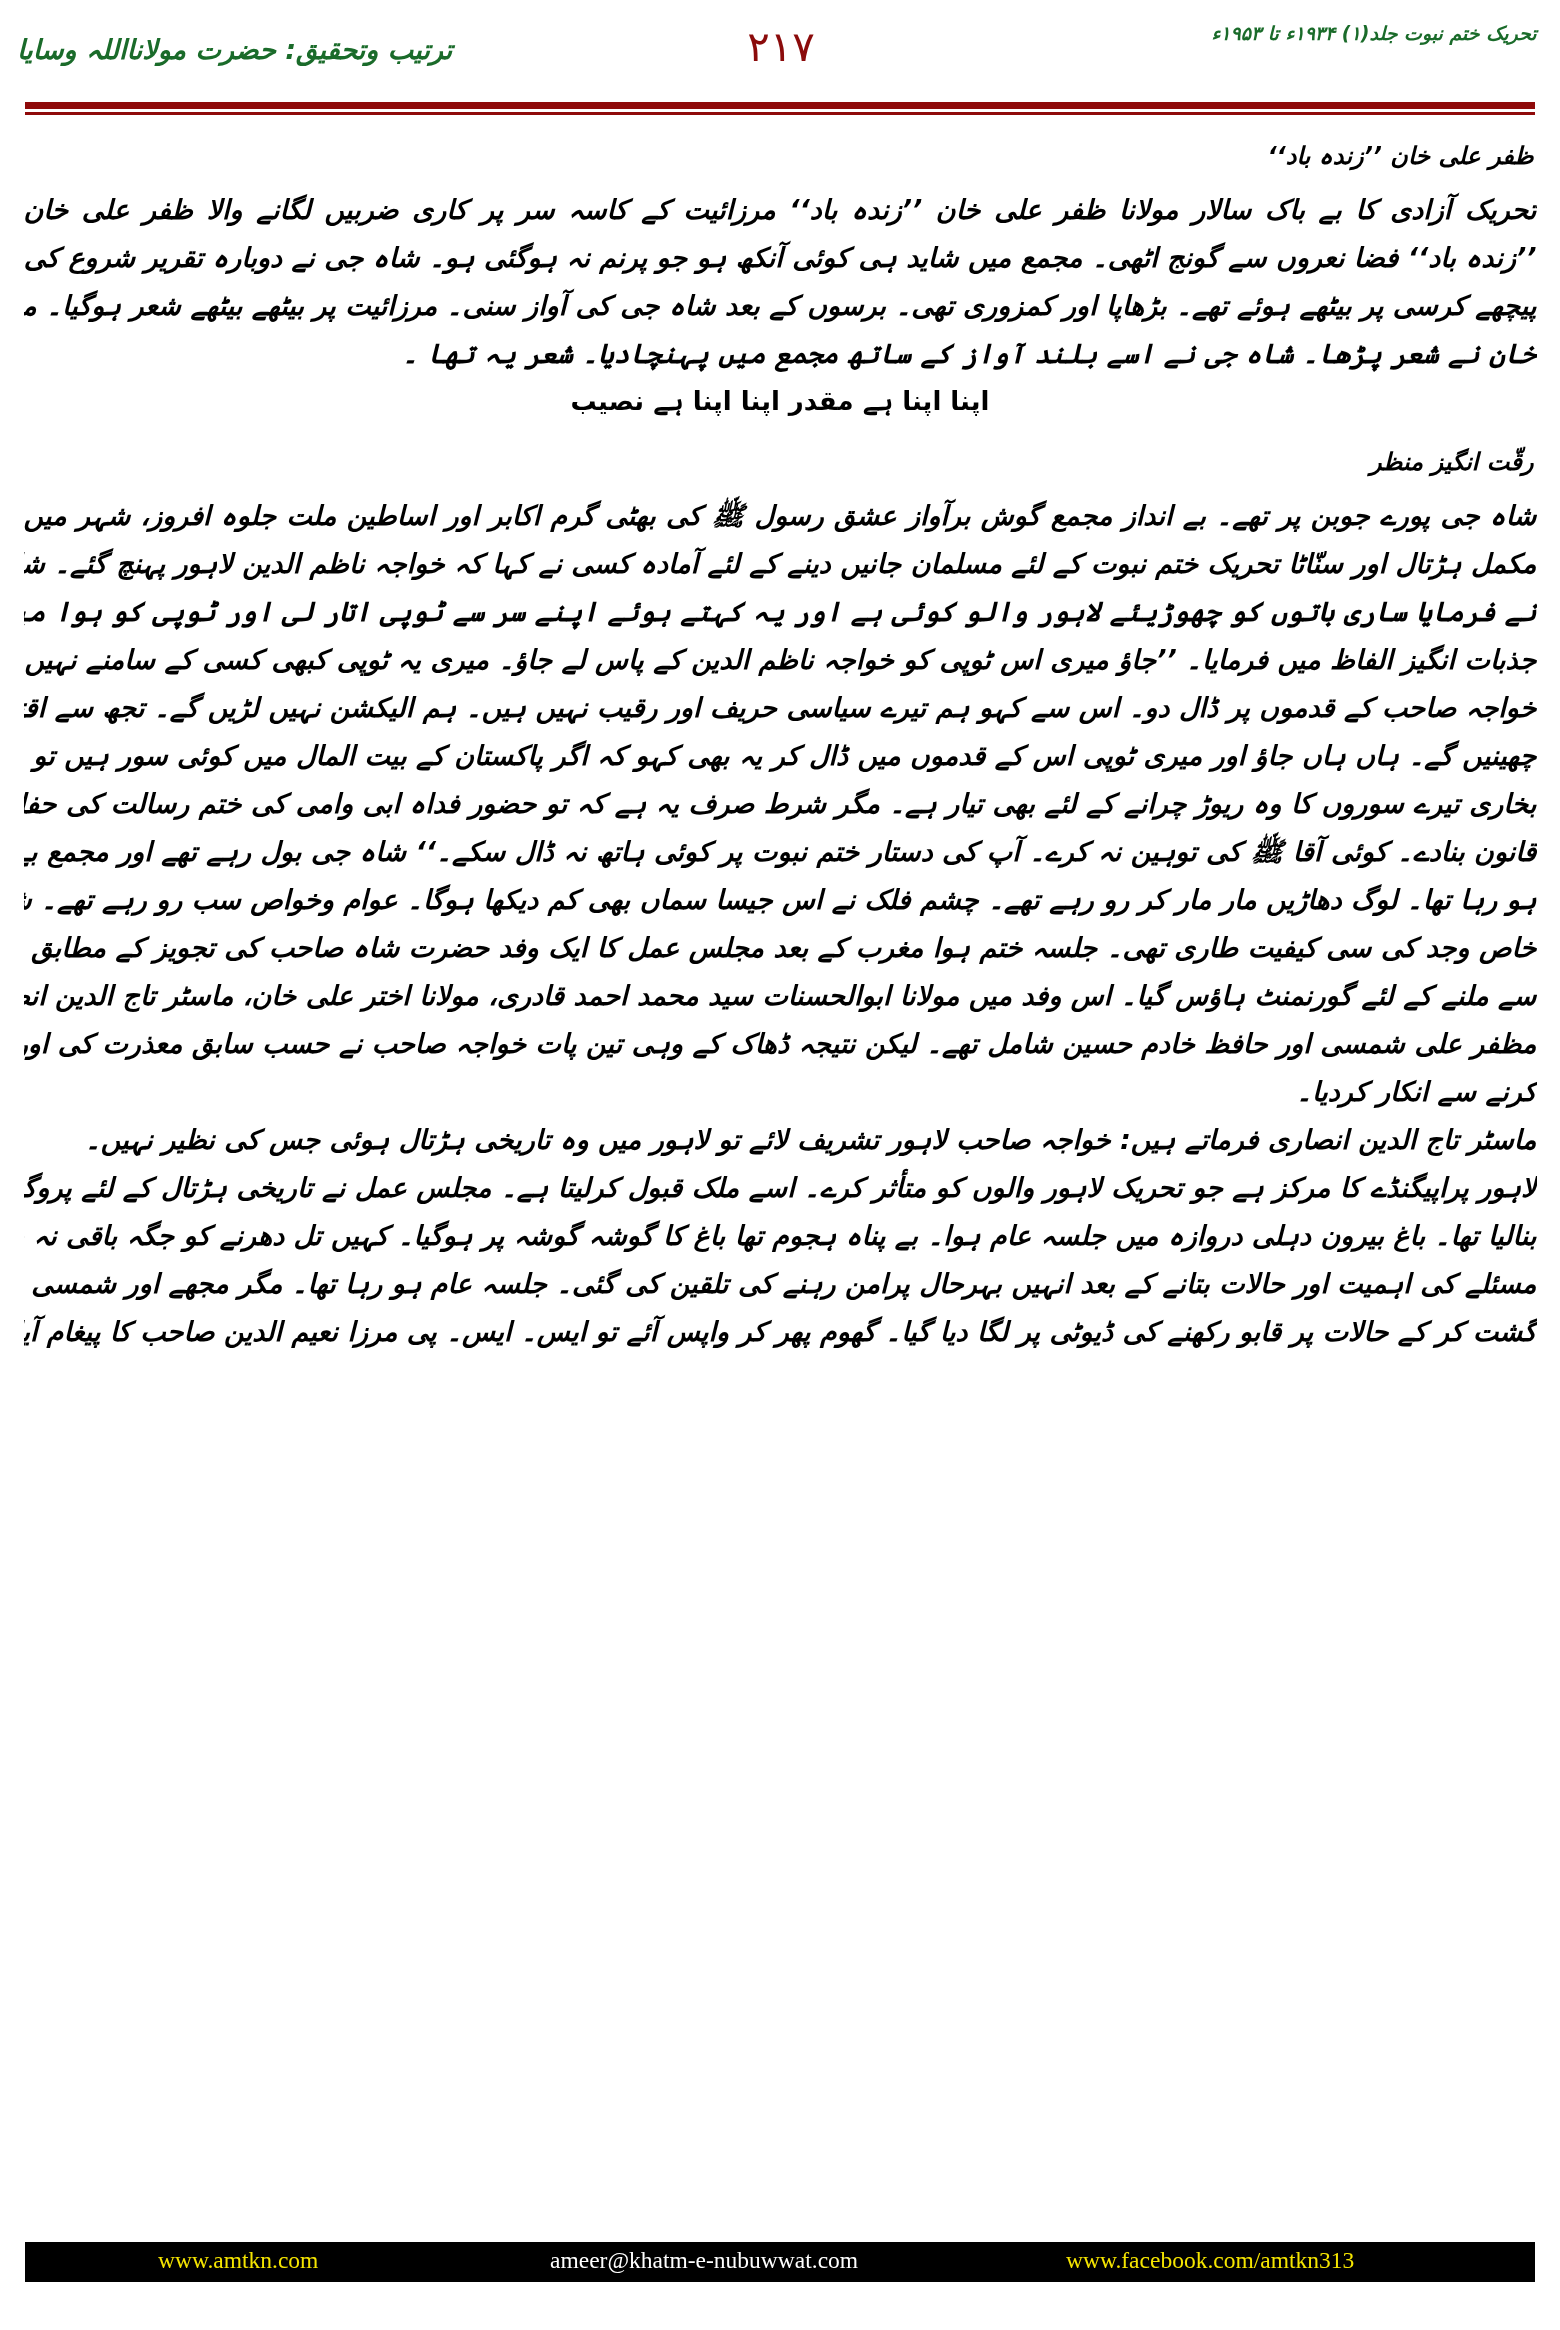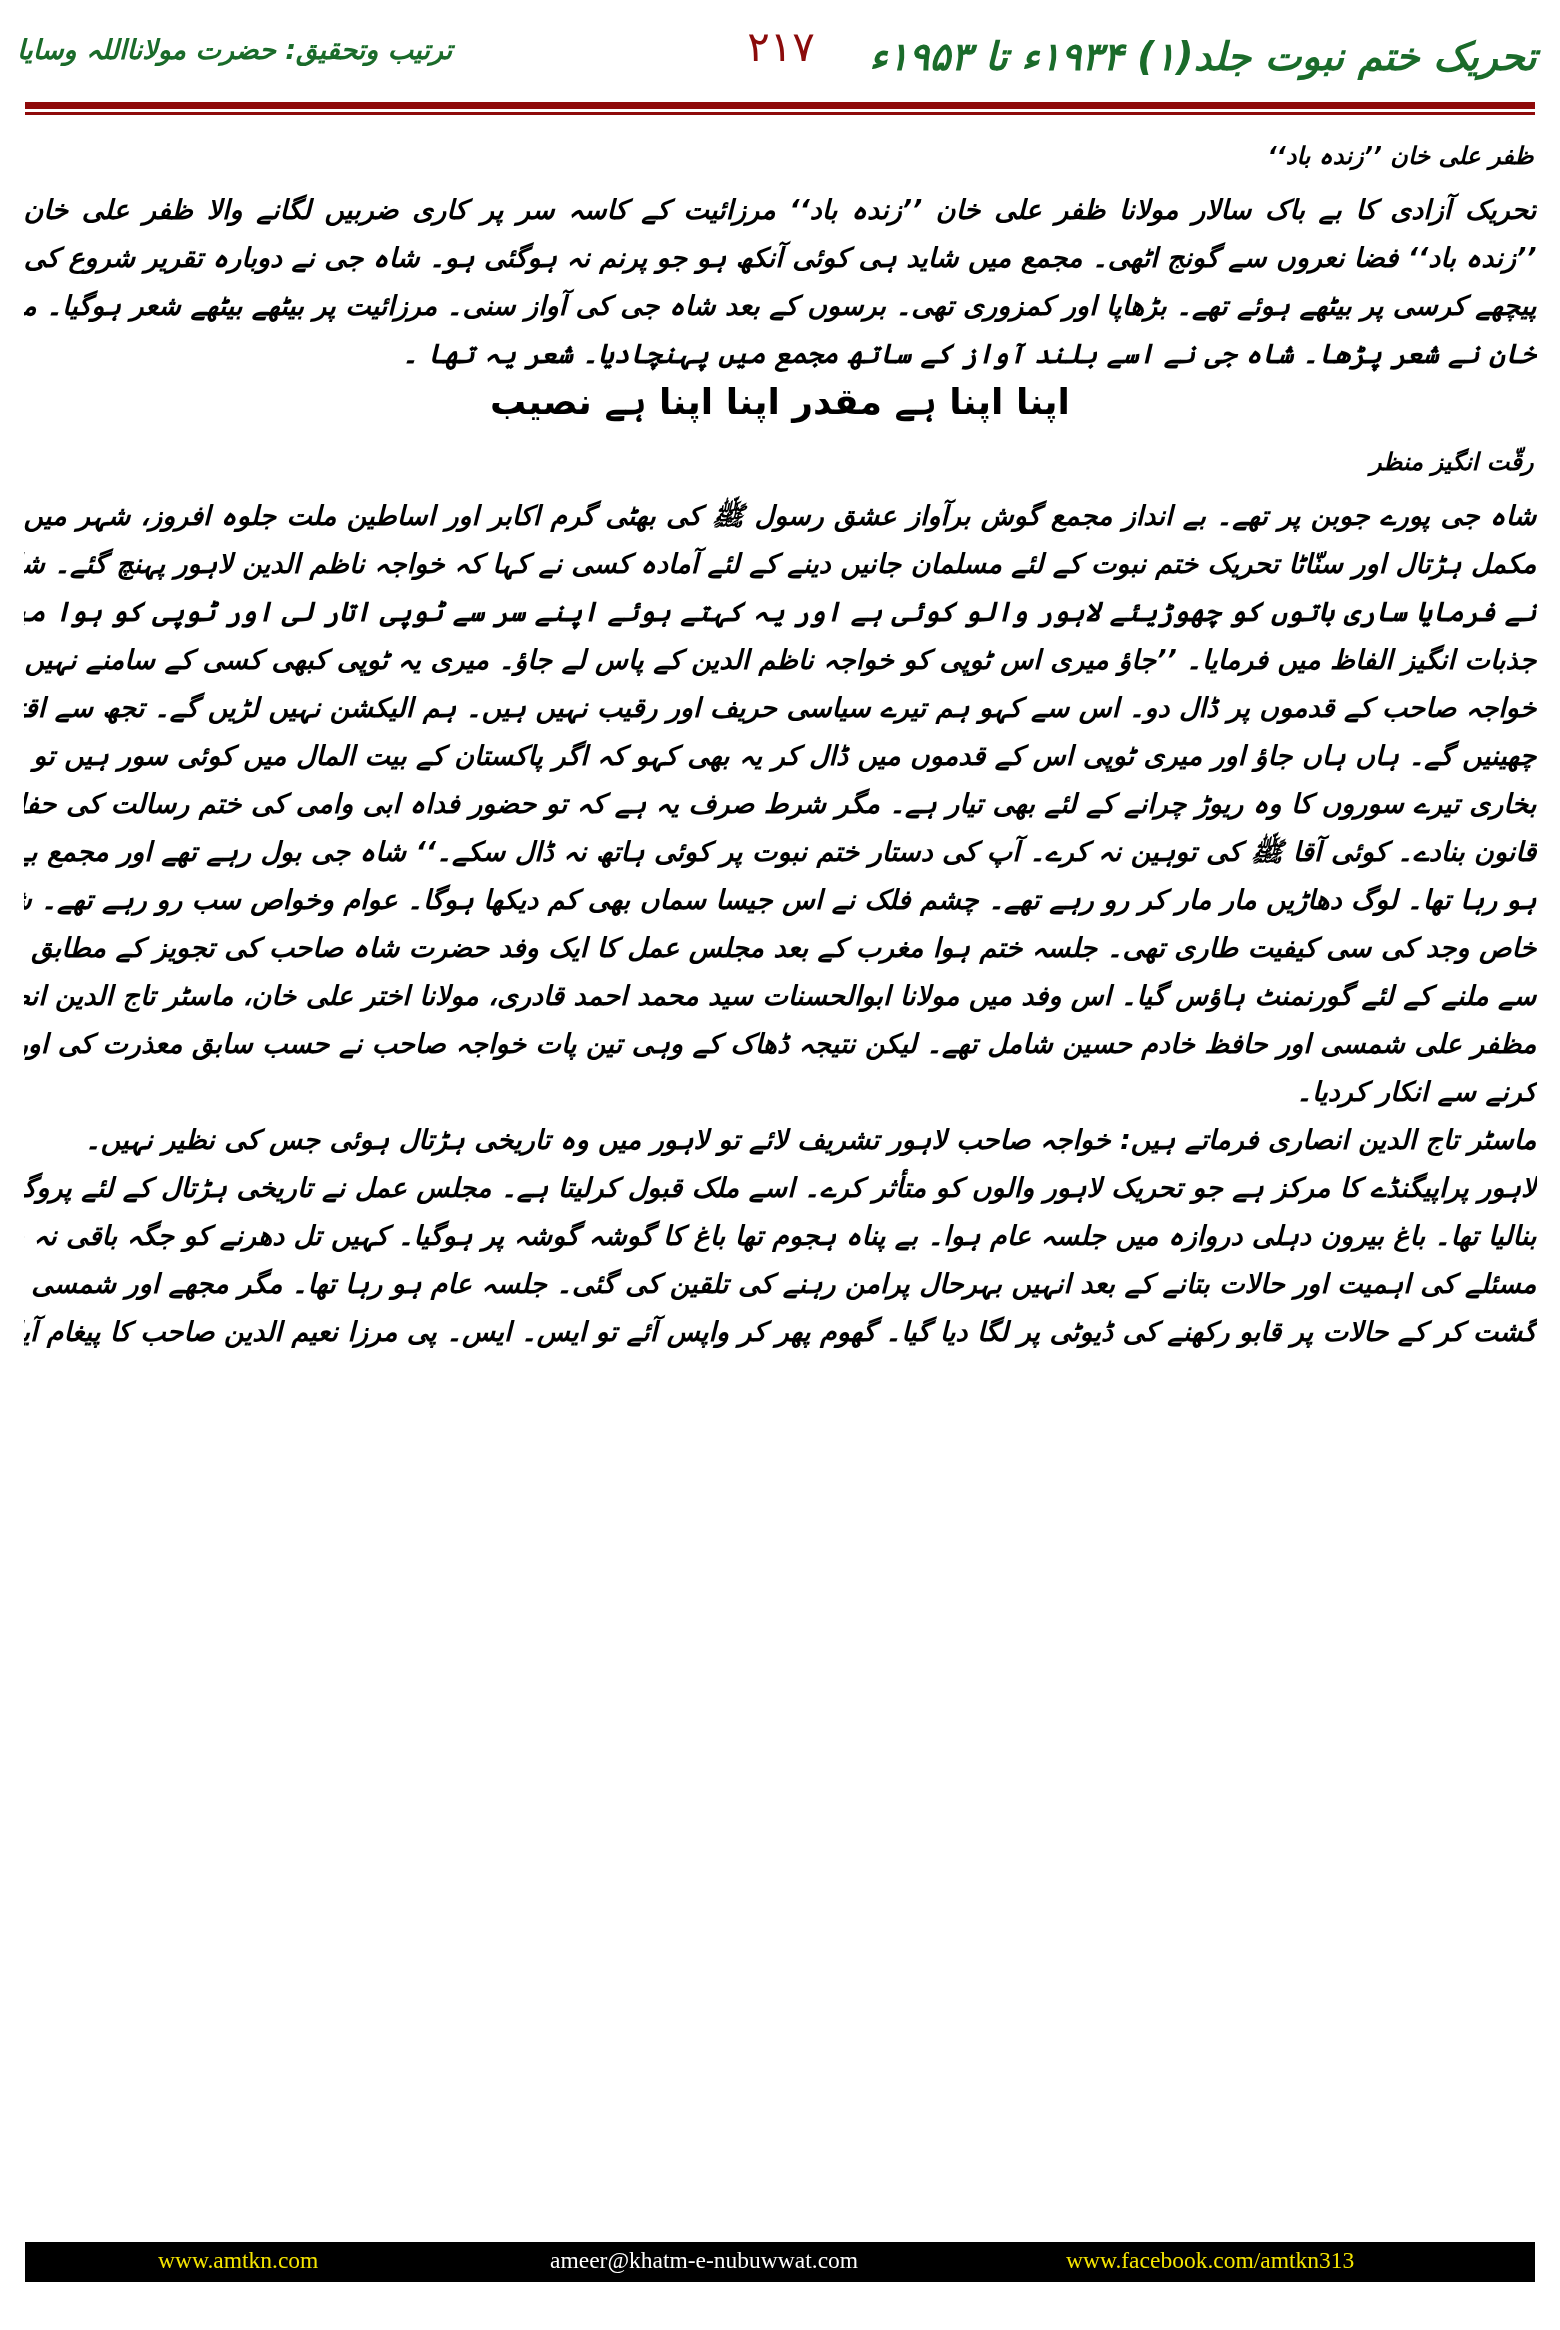--- a/index.html
+++ b/index.html
@@ -1,36 +1,36 @@
 <!DOCTYPE html>
 <html style="font-size:13.4px"><head>
 <meta charset="utf-8">
 <style>
   html, body { margin: 0; padding: 0; background: #ffffff; }
   body { width: 1560px; height: 2330px; position: relative; overflow: hidden;
          font-family: "DejaVu Sans", sans-serif; }
   .header { position: absolute; left: 0; top: 0; width: 1560px; height: 118px; }
-  .hdr-right { position: absolute; right: 23.5px; top: 34px; color: #1a6b2a; font-size: 39px;
+  .hdr-right { position: absolute; right: 23.5px; top: 22px; color: #1a6b2a; font-size: 19px;
                font-weight: bold; font-style: italic; direction: rtl; white-space: nowrap; }
   .hdr-left { position: absolute; left: 17px; top: 34px; color: #1a6b2a; font-size: 27px;
               font-weight: bold; font-style: italic; direction: rtl; white-space: nowrap; }
   .hdr-page { position: absolute; left: 739px; top: 22px; width: 84px; text-align: center;
               color: #8b0b0b; font-size: 42px; font-weight: normal; }
   .rule-thick { position: absolute; left: 25px; width: 1510px; top: 102px; height: 6.7px; background: #8f0a0a; }
   .rule-thin { position: absolute; left: 25px; width: 1510px; top: 112px; height: 2.5px; background: #8f0a0a; }
 
   .content { position: absolute; left: 23.5px; right: 23.5px; top: 126px; direction: rtl;
              color: #000; font-family: "DejaVu Sans", sans-serif; }
   .heading { font-size: 24px; font-weight: bold; font-style: italic; line-height: 54px;
              margin: 3px; text-align: right; }
   .para { font-size: 27px; font-weight: bold; font-style: italic; line-height: 48px;
           text-align: justify; text-align-last: right; margin: 0; }
   .line { display: block; white-space: nowrap; overflow: hidden; text-align: justify; text-align-last: justify; }
   .line.last { text-align-last: right; }
-  .couplet { text-align: center; font-size: 36px; font-weight: bold; line-height: 47px; margin: 0; }
+  .couplet { text-align: center; font-size: 26px; font-weight: bold; line-height: 47px; margin: 0; }
   .couplet .verse { display: block; }
 
   .footer { position: absolute; left: 25px; width: 1510px; top: 2242px; height: 40px; background: #000000; }
   .footer span { position: absolute; top: 5px; font-family: "Liberation Serif", serif; font-size: 23.5px; }
   .f1 { left: 133px; color: #f5e500; }
   .f2 { left: 525px; color: #ffffff; }
   .f3 { left: 1041px; color: #f5e500; }
 </style>
 </head>
 <body>

